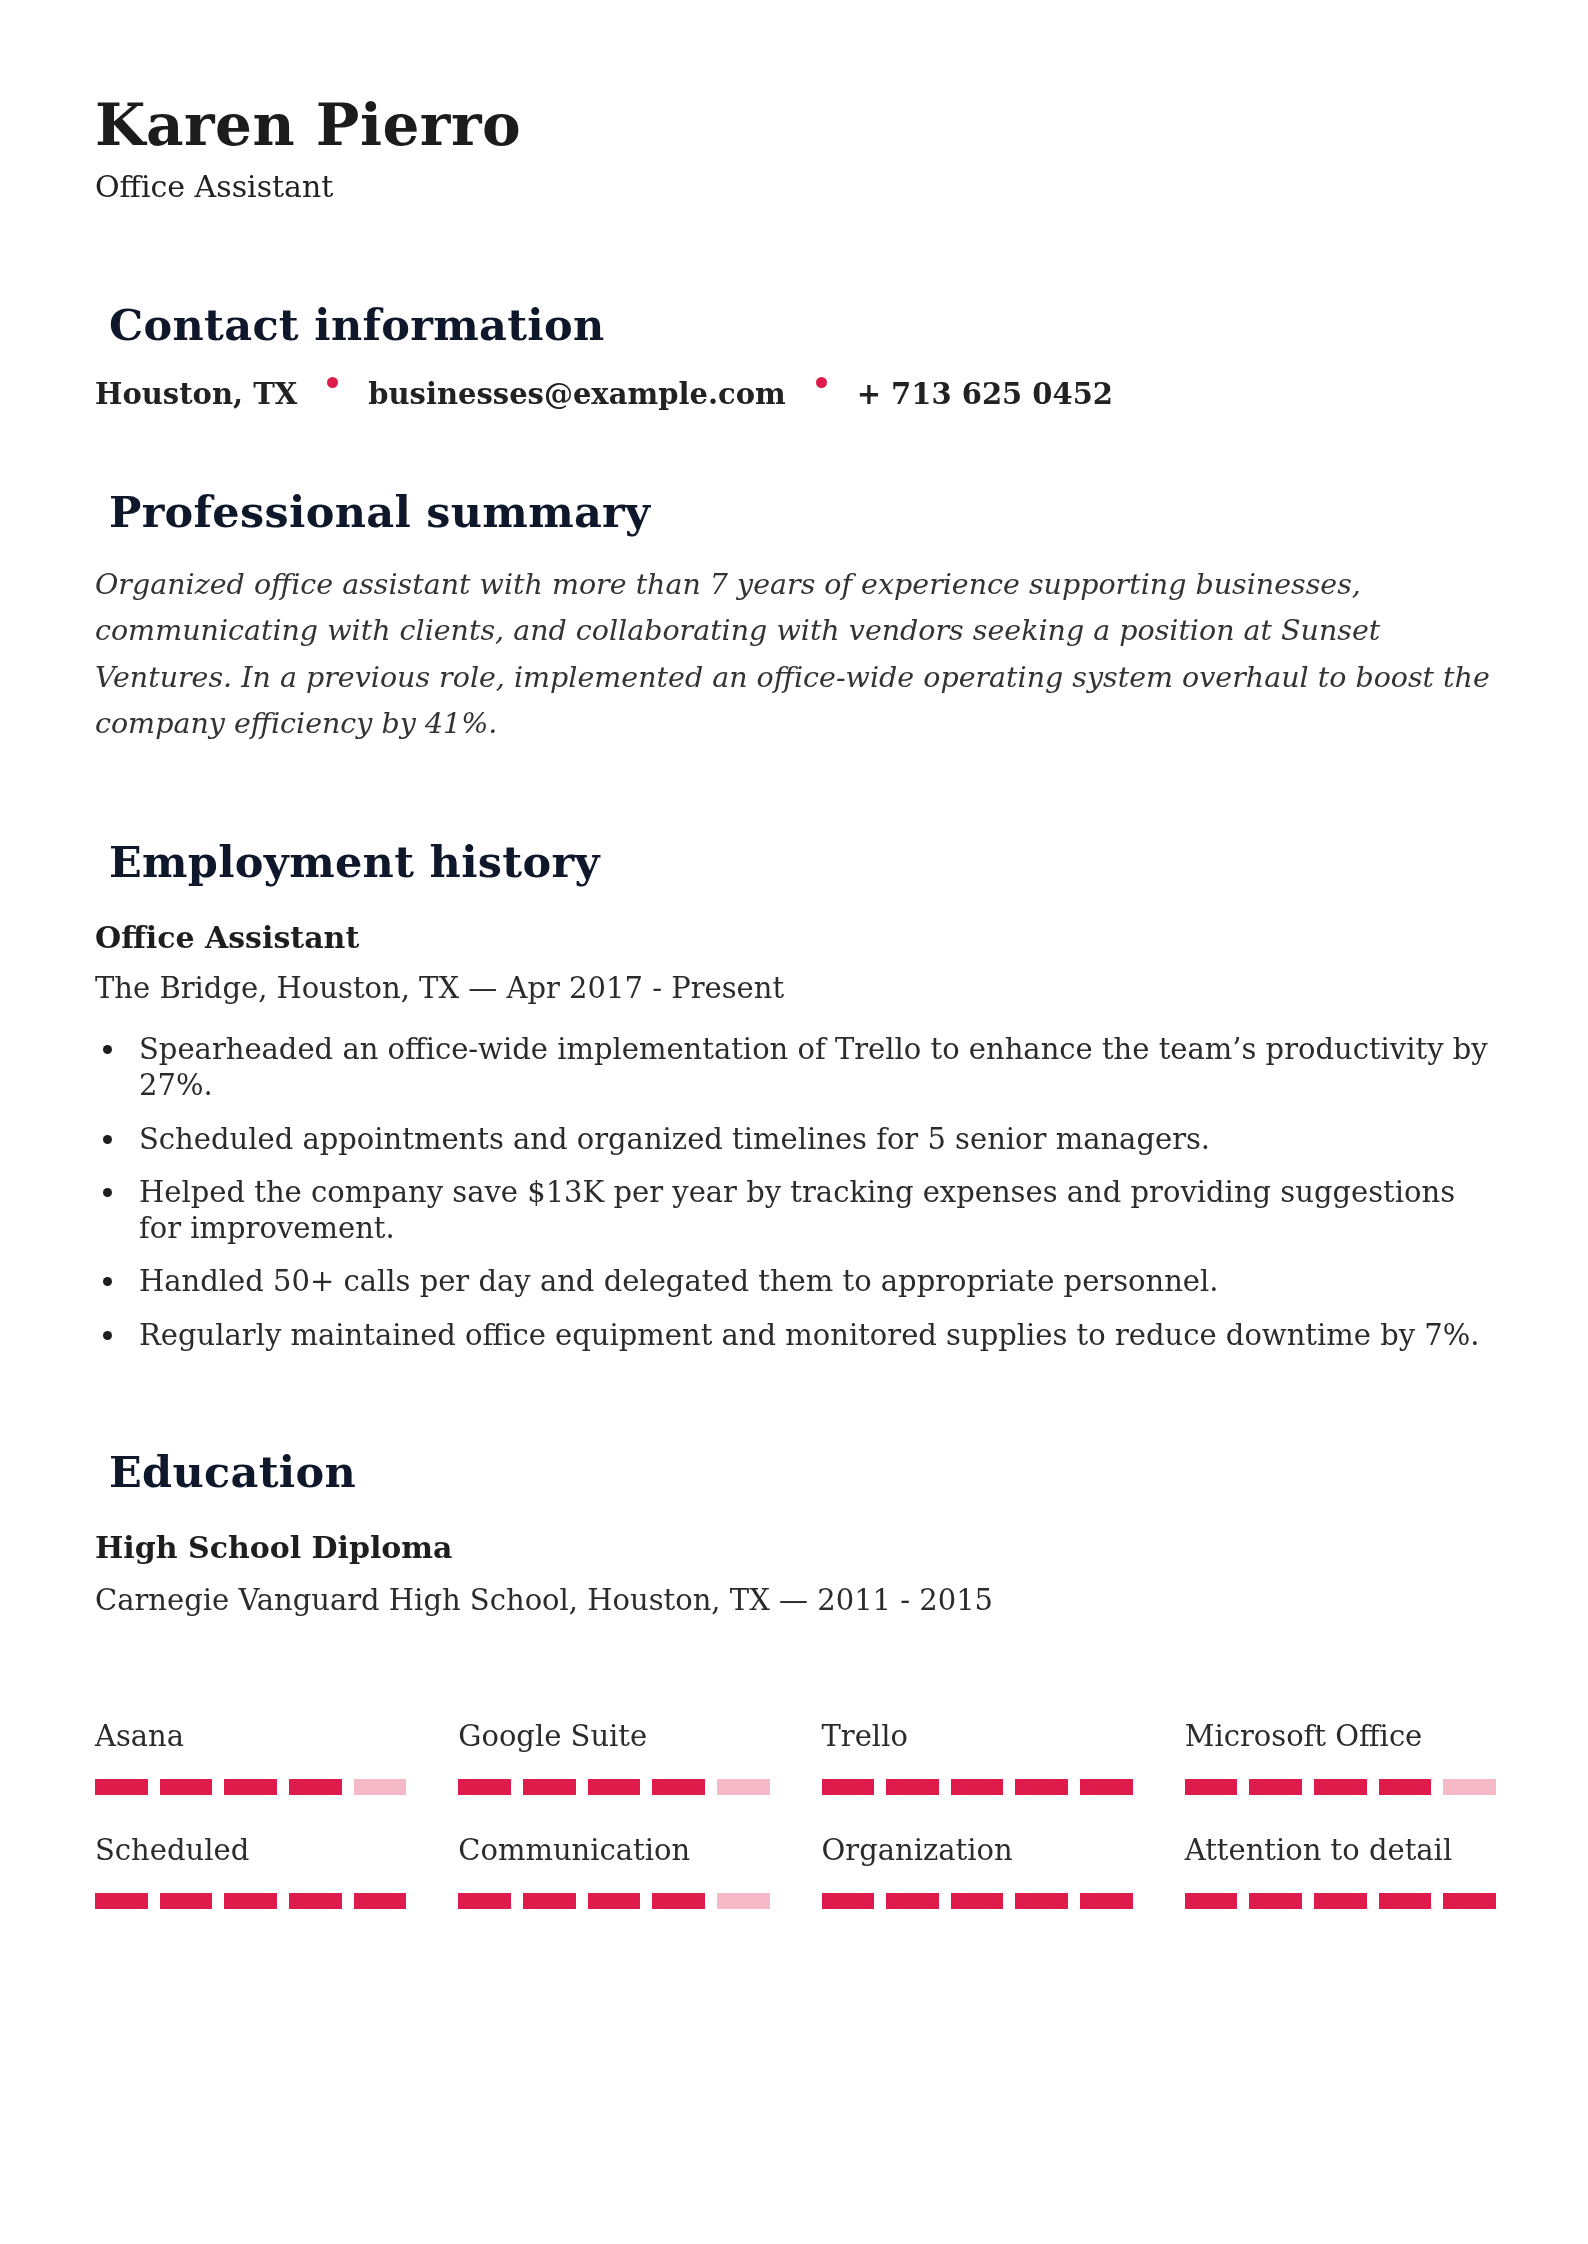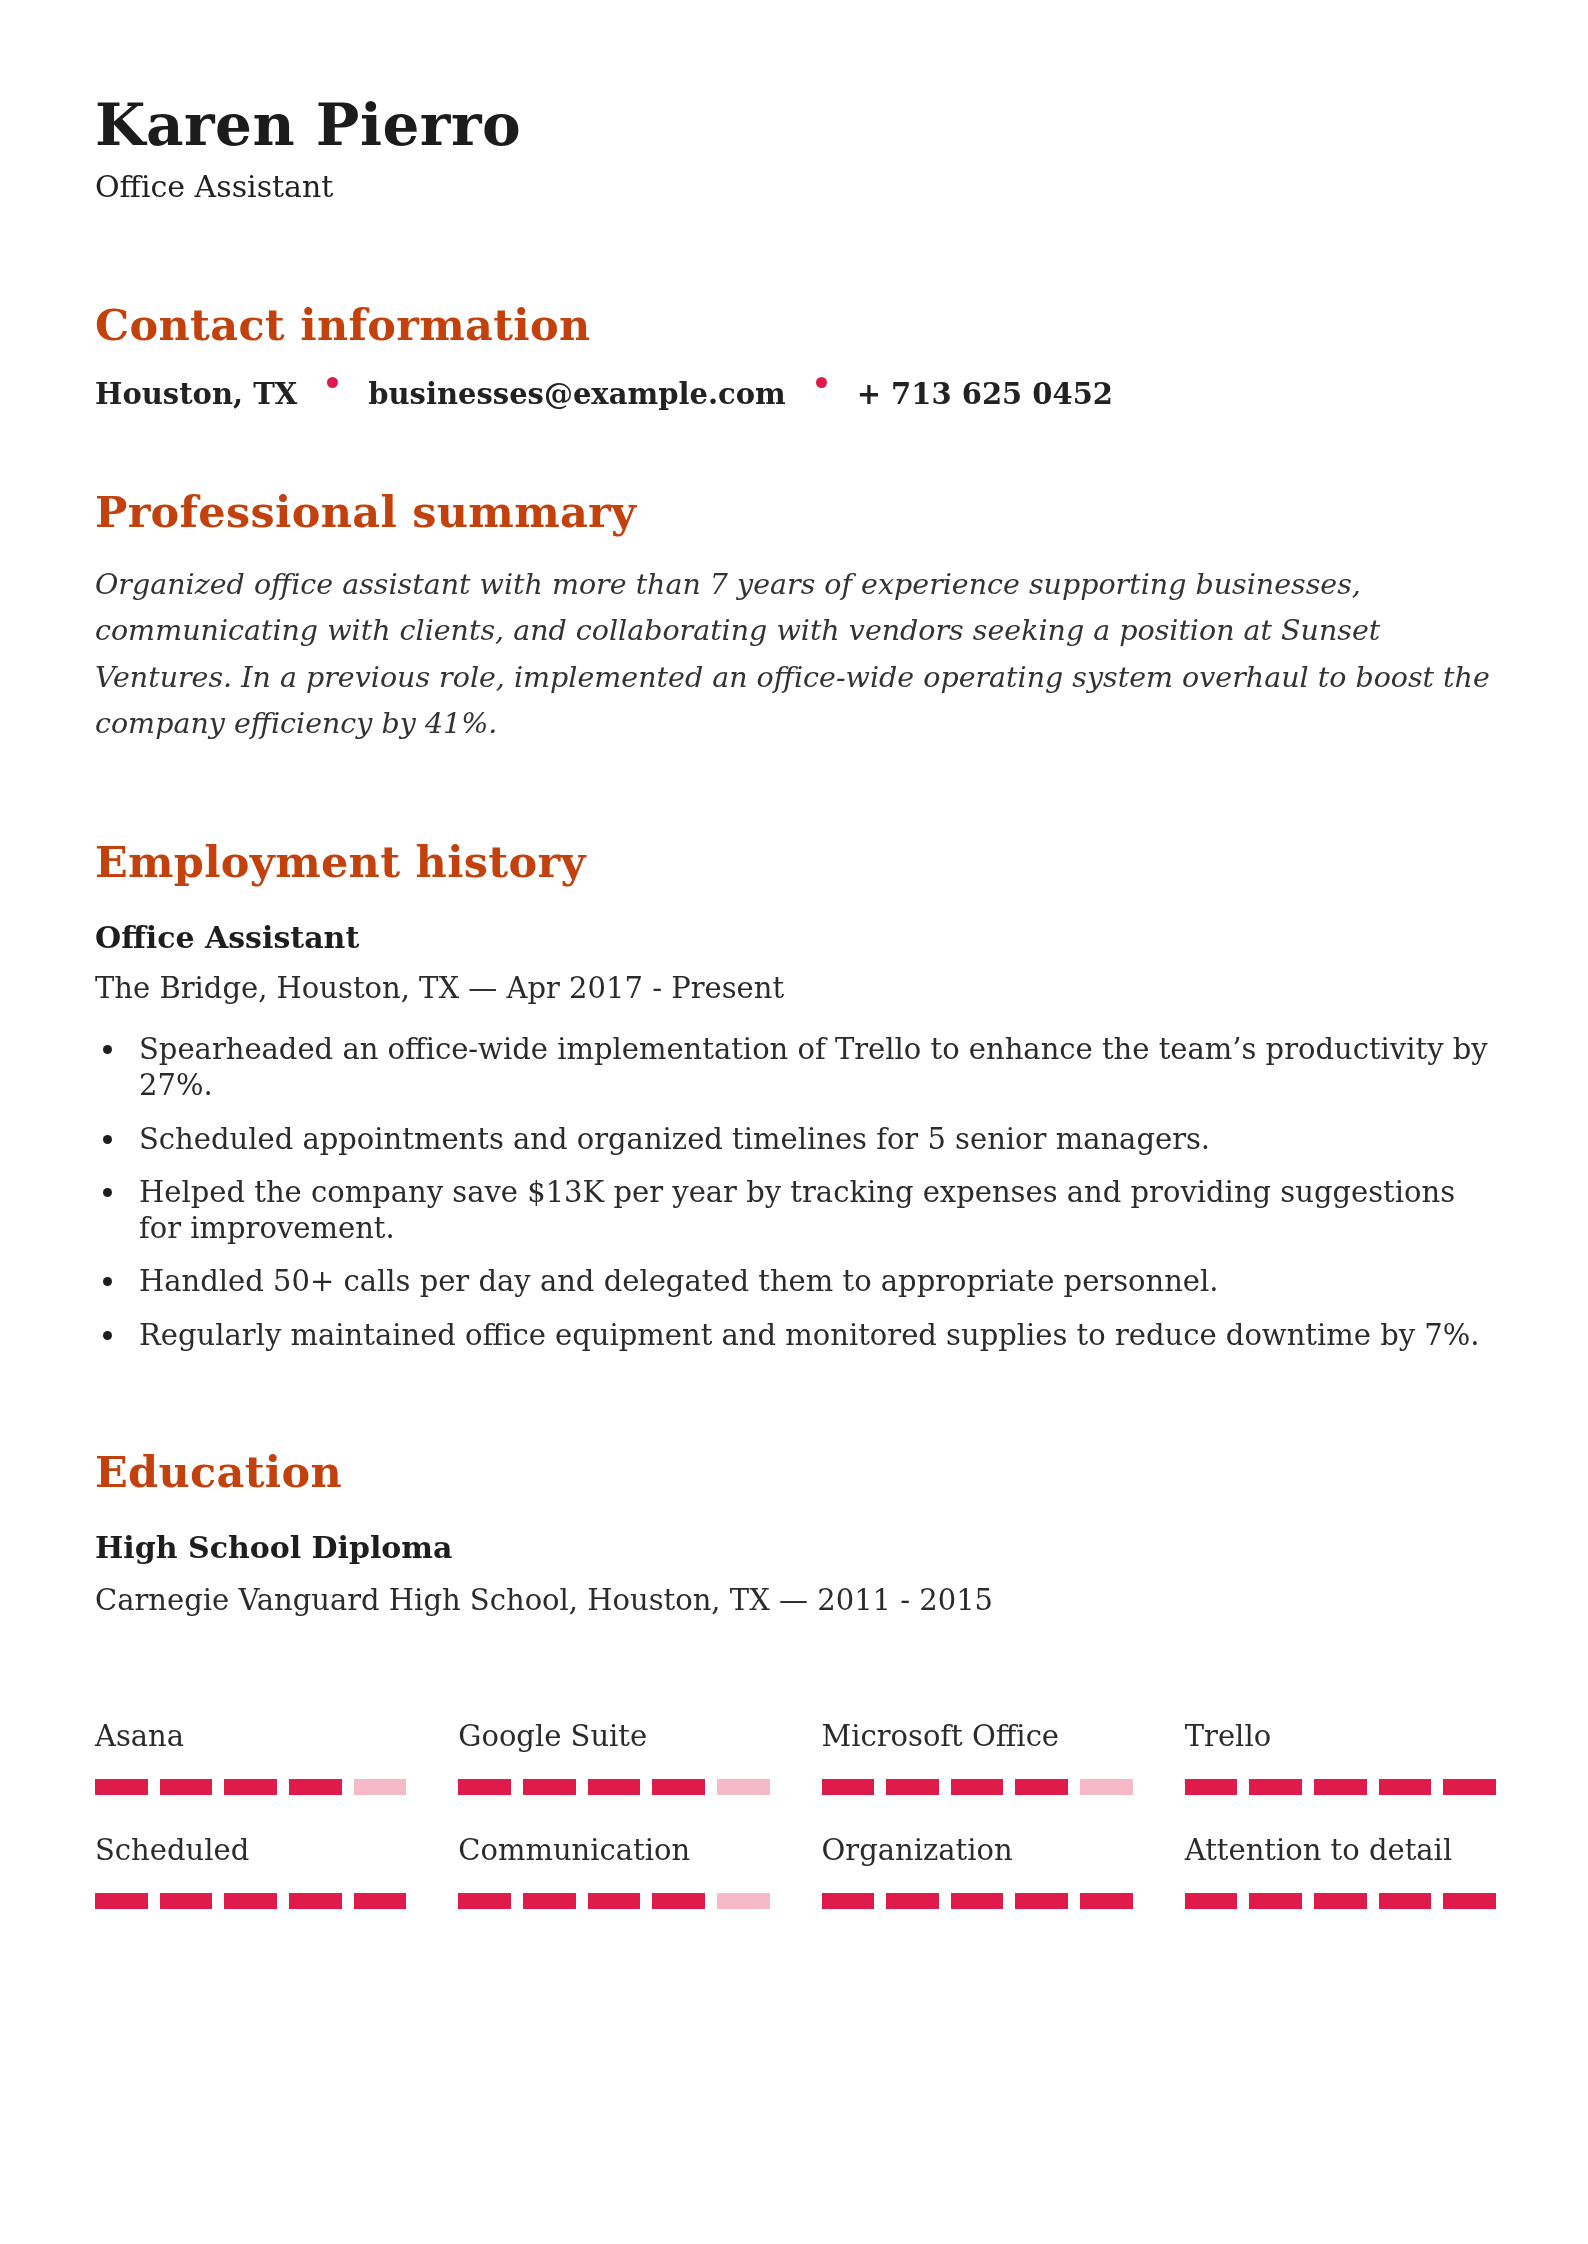--- a/index.html
+++ b/index.html
@@ -19,22 +19,22 @@
   .name {
     font-size: 58px; font-weight: 700; color: #1c1c1c;
     line-height: 1.15; margin: 0;
     letter-spacing: 0.5px;
   }
   .job-title-sub {
     font-size: 30px; color: #222; margin-top: 10px;
   }
   
   h2.section-heading {
-    font-size: 43px; font-weight: 700; color: #c2410c;
-    margin: 0; line-height: 1.1; letter-spacing: 0.3px;
+    font-size: 43px; font-weight: 700; color: #0f172a;
+    margin: 14px; line-height: 1.1; letter-spacing: 0.3px;
   }
   .sec-contact   { margin-top: 98px; }
   .sec-summary   { margin-top: 78px; }
   .sec-employment{ margin-top: 92px; }
   .sec-education { margin-top: 96px; }
   .sec-skills    { margin-top: 102px; }
   
   .contact-row {
     margin-top: 28px;
     display: flex; align-items: flex-start;
@@ -165,40 +165,40 @@
           <div class="skill-name">Google Suite</div>
           <div class="skill-bar">
             <span class="skill-seg filled"></span>
             <span class="skill-seg filled"></span>
             <span class="skill-seg filled"></span>
             <span class="skill-seg filled"></span>
             <span class="skill-seg"></span>
           </div>
         </div>
         <div class="skill-item">
+          <div class="skill-name">Trello</div>
+          <div class="skill-bar">
+            <span class="skill-seg filled"></span>
+            <span class="skill-seg filled"></span>
+            <span class="skill-seg filled"></span>
+            <span class="skill-seg filled"></span>
+            <span class="skill-seg filled"></span>
+          </div>
+        </div>
+        <div class="skill-item">
           <div class="skill-name">Microsoft Office</div>
           <div class="skill-bar">
             <span class="skill-seg filled"></span>
             <span class="skill-seg filled"></span>
             <span class="skill-seg filled"></span>
             <span class="skill-seg filled"></span>
             <span class="skill-seg"></span>
           </div>
         </div>
         <div class="skill-item">
-          <div class="skill-name">Trello</div>
-          <div class="skill-bar">
-            <span class="skill-seg filled"></span>
-            <span class="skill-seg filled"></span>
-            <span class="skill-seg filled"></span>
-            <span class="skill-seg filled"></span>
-            <span class="skill-seg filled"></span>
-          </div>
-        </div>
-        <div class="skill-item">
           <div class="skill-name">Scheduled</div>
           <div class="skill-bar">
             <span class="skill-seg filled"></span>
             <span class="skill-seg filled"></span>
             <span class="skill-seg filled"></span>
             <span class="skill-seg filled"></span>
             <span class="skill-seg filled"></span>
           </div>
         </div>
         <div class="skill-item">

